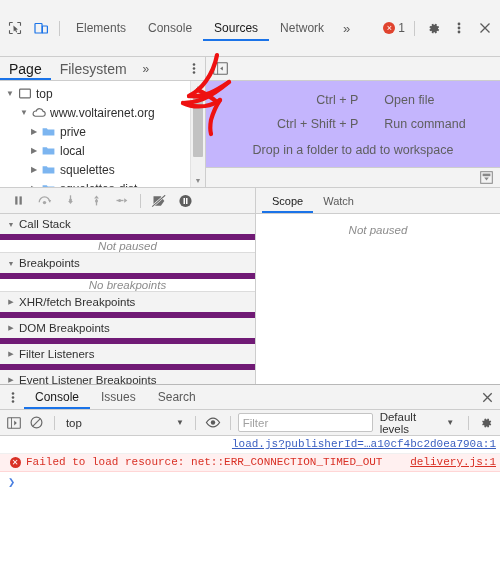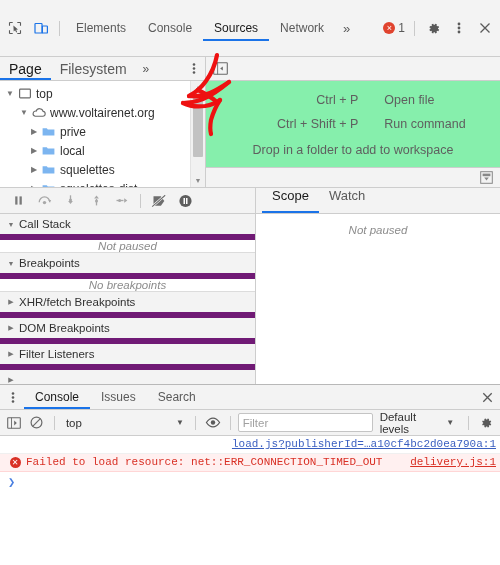--- a/index.html
+++ b/index.html
@@ -95,21 +95,21 @@
   .editor{flex:1;display:flex;flex-direction:column;background:#d6d6d6;}
   .editor-tabstrip{
     height:23px;min-height:23px;background:#f3f3f3;border-bottom:1px solid #cdcdcd;
     display:flex;align-items:center;padding-left:4px;
   }
   .panel-btn{
     width:20px;height:17px;display:flex;align-items:center;justify-content:center;cursor:pointer;
   }
   .editor-body{
     flex:1;display:flex;flex-direction:column;align-items:center;justify-content:center;
-    background:#86efac;position:relative;overflow:hidden;
+    background:#c4b5fd;position:relative;overflow:hidden;
   }
   .shortcut-list{display:flex;flex-direction:column;gap:10px;margin-top:2px;}
   .shortcut{display:flex;align-items:center;font-size:12.5px;color:#5f5f5f;}
   .sc-key{width:118px;text-align:right;padding-right:26px;white-space:nowrap;}
   .sc-desc{white-space:nowrap;}
   .drop-hint{
     font-size:12.5px;color:#5f5f5f;margin-top:12px;text-align:center;white-space:nowrap;
   }
   .editor-status{
     height:19px;min-height:19px;background:#f3f3f3;border-top:1px solid #cdcdcd;
@@ -147,22 +147,22 @@
   }
   .cs-body{height:25px;}
   .bp-body{height:25px;}
 
   .debug-right{flex:1;display:flex;flex-direction:column;background:#fff;min-width:0;}
   .sw-tabs{
     height:25px;min-height:25px;background:#f3f3f3;border-bottom:1px solid #cdcdcd;
     display:flex;align-items:stretch;padding-left:6px;
   }
   .sw-tab{
-    padding:0 10px;display:flex;align-items:flex-start;position:relative;
-    font-size:13px;color:#5a5a5a;cursor:pointer;
+    padding:0 10px;display:flex;align-items:center;position:relative;
+    font-size:11px;color:#5a5a5a;cursor:pointer;
   }
   .sw-tab.active{color:#1a1a1a;}
   .sw-tab.active:after{content:"";position:absolute;left:0;right:0;bottom:0;height:2px;background:#1a73e8;}
   .sw-body{
     flex:1;display:flex;align-items:flex-start;justify-content:center;padding-top:10px;
     font-style:italic;font-size:11.5px;color:#8c8c8c;background:#fff;
   }
 
   
   .drawer{
@@ -508,20 +508,21 @@
         <div class="section-head">
           <span class="tri">▶</span>
           <span>DOM Breakpoints</span>
         </div>
         <div class="section-head">
           <span class="tri">▶</span>
           <span>Filter Listeners</span>
         </div>
         <div class="section-head">
           <span class="tri">▶</span>
+          <span>Event Listener Breakpoints</span>
         </div>
       </div>
     </div>
 
     <div class="debug-right">
       <div class="sw-tabs">
         <div class="sw-tab active">
           <span>Scope</span>
         </div>
         <div class="sw-tab">

